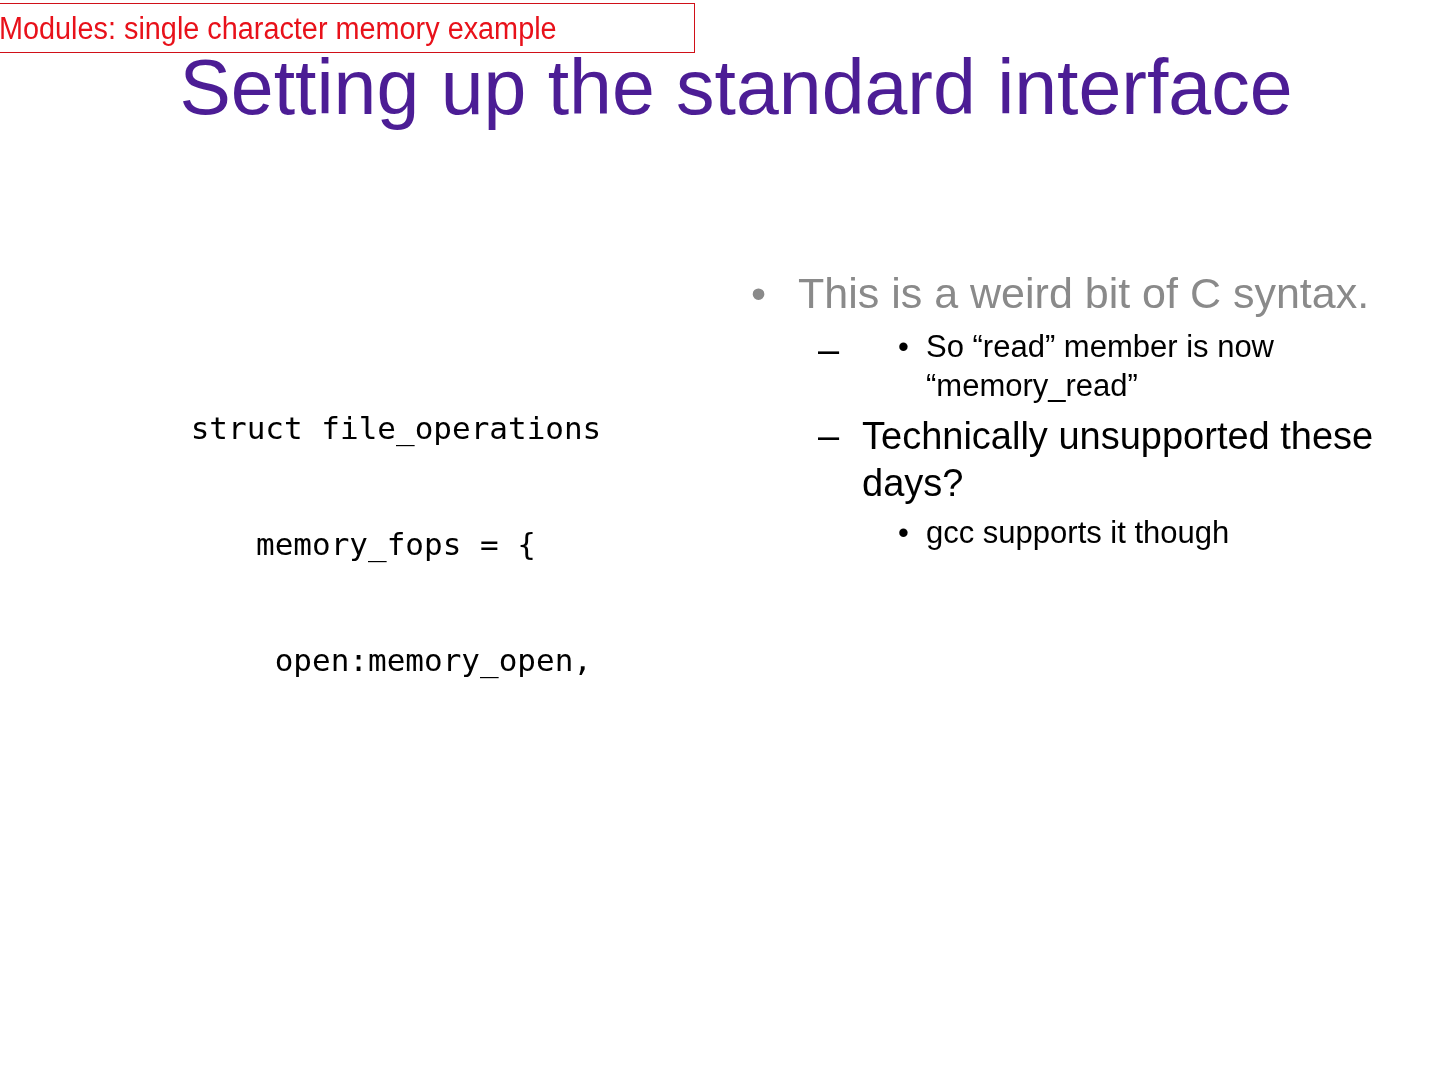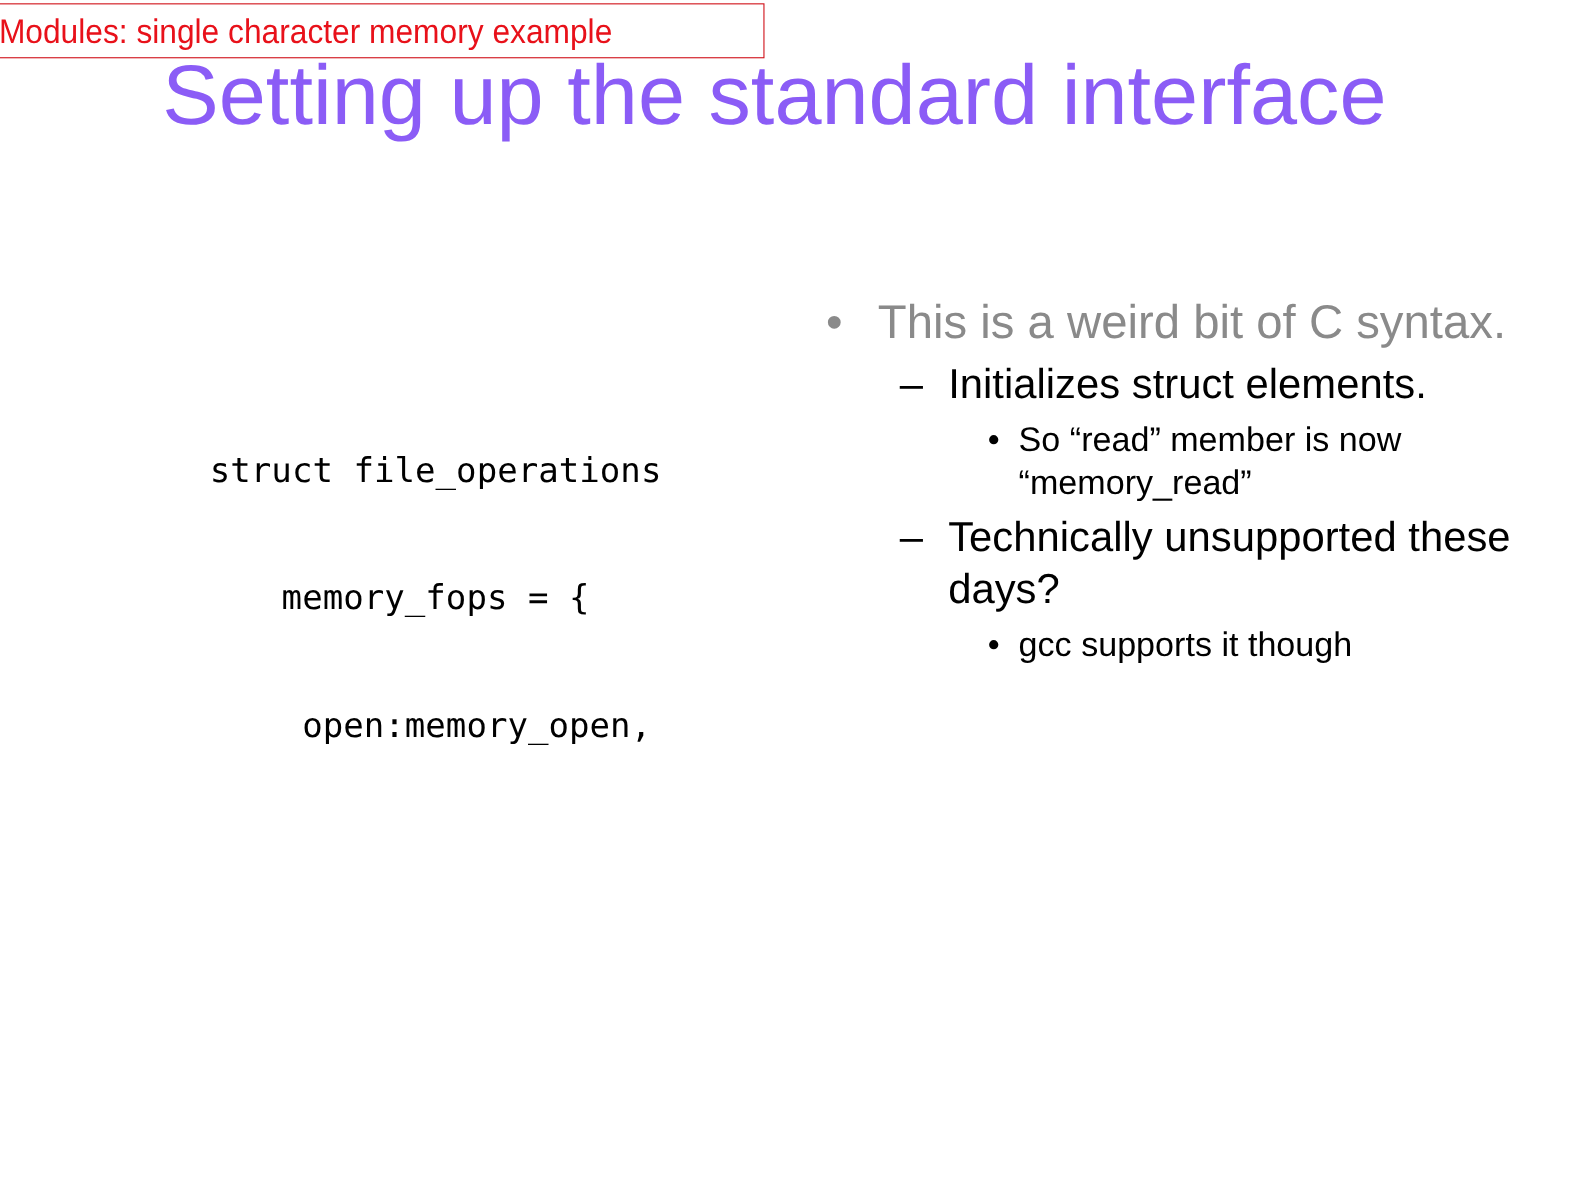--- a/index.html
+++ b/index.html
@@ -36,29 +36,29 @@
     line-height: 1;
     color: #e8111a;
     white-space: nowrap;
     transform: scaleX(0.93);
     transform-origin: left center;
   }
 
   
   #slide-title {
     position: absolute;
-    left: 104px;
+    left: 136px;
     top: 36px;
     width: 1200px;
     text-align: center;
     font-family: "Liberation Sans Narrow", "Liberation Sans", sans-serif;
     font-size: 77px;
     line-height: 1.34;
     font-weight: normal;
-    color: #8b5cf6;
+    color: #4c1d95;
     letter-spacing: 0px;
   }
 
   
   #code-block {
     position: absolute;
     left: 51px;
     top: 262px;
     width: 690px;
     font-family: "DejaVu Sans Mono", "Liberation Mono", monospace;
@@ -157,21 +157,20 @@
 
   <div id="bullets">
 
     <div class="b1">
       <span class="marker">•</span>
       <span>This is a weird bit of C syntax.</span>
     </div>
 
     <div class="b2">
       <span class="marker">–</span>
-      <span>Initializes struct elements.</span>
     </div>
 
     <div class="b3">
       <span class="marker">•</span>
       <span>So “read” member is now “memory_read”</span>
     </div>
 
     <div class="b2">
       <span class="marker">–</span>
       <span>Technically unsupported these days?</span>

